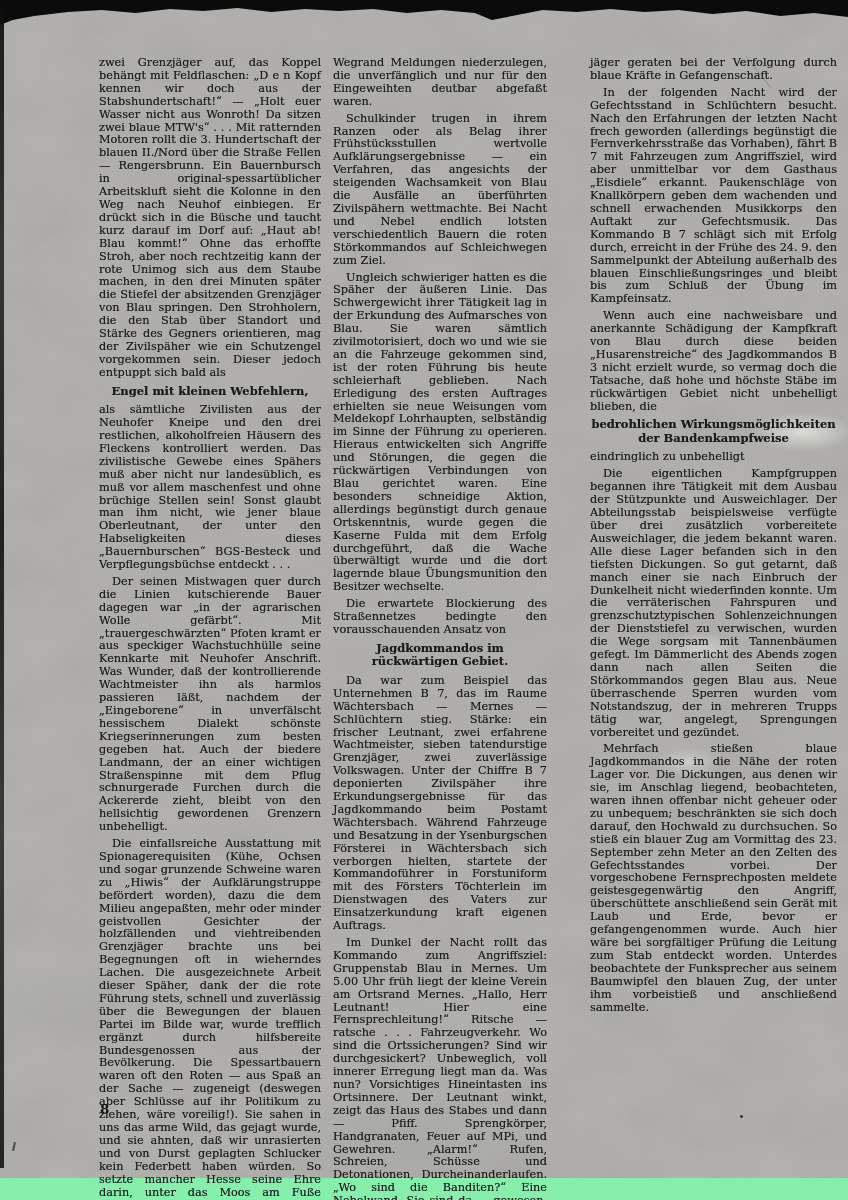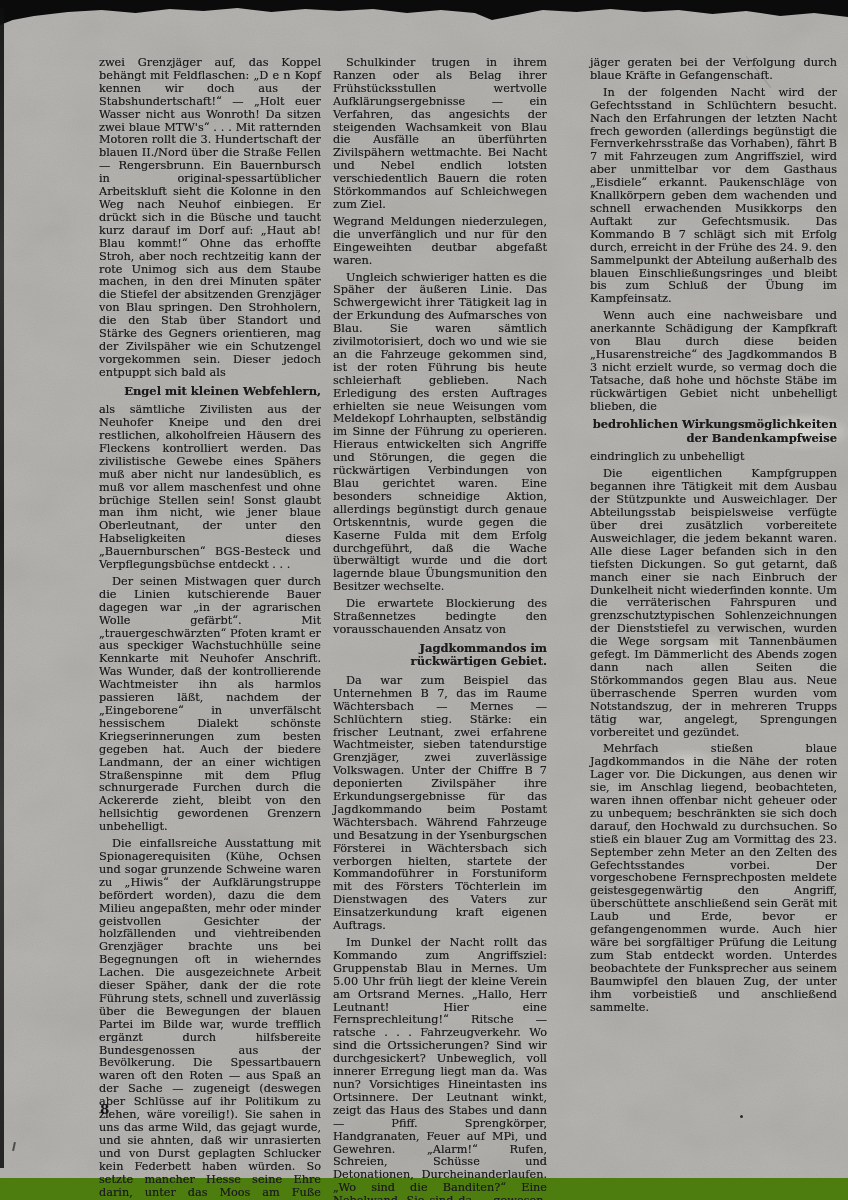--- a/index.html
+++ b/index.html
@@ -1,19 +1,19 @@
 <!DOCTYPE html>
 <html lang="de"><head>
 <meta charset="utf-8">
 <style>
   html,body{margin:0;padding:0;background:#ffffff;}
   .page{
     position:relative;
     width:848px;height:1200px;
-    background:#4d7c0f;
+    background:#86efac;
     overflow:hidden;
     font-family:"DejaVu Serif", serif;
   }
   .paper{
     position:absolute;left:0;top:0;width:848px;height:1178px;
     background:
       radial-gradient(70px 28px at 802px 432px, rgba(238,238,232,0.85), rgba(238,238,232,0) 70%),
       radial-gradient(55px 22px at 700px 648px, rgba(234,234,228,0.65), rgba(234,234,228,0) 70%),
       radial-gradient(45px 20px at 688px 762px, rgba(234,234,228,0.55), rgba(234,234,228,0) 70%),
       radial-gradient(120px 60px at 60px 1000px, rgba(170,170,165,0.25), rgba(170,170,165,0) 70%),
@@ -43,21 +43,21 @@
     font-size:11.3px;line-height:12.9px;
     text-align:justify;color:#1b1b1e;
     text-shadow:0 0 0.5px rgba(25,25,28,0.55);
   }
   .col1{left:99px;width:222px;}
   .col2{left:333px;width:214px;}
   .col3{left:590px;width:247px;}
   p.para{margin:0 0 4px 0;}
   p.para.indent{text-indent:13px;}
   h3.col-heading{
-    font-size:11.5px;font-weight:bold;text-align:right;
+    font-size:11.5px;font-weight:bold;text-align:center;
     margin:5px 0 6px 0;line-height:13.5px;
   }
   .page-number{
     position:absolute;left:100px;top:1101px;z-index:2;
     font-size:13.5px;font-weight:bold;color:#161618;
   }
   .ink-dot{
     position:absolute;left:740px;top:1115px;width:3px;height:3px;z-index:2;
     background:#2a2a2a;border-radius:50%;
   }
@@ -96,22 +96,22 @@
   <div class="scratch"></div>
 
   <div class="col col1">
       <p class="para">zwei Grenzjäger auf, das Koppel behängt mit Feldflaschen: „D e n Kopf kennen wir doch aus der Stabshundertschaft!“ — „Holt euer Wasser nicht aus Wonroth! Da sitzen zwei blaue MTW's“ . . . Mit ratternden Motoren rollt die 3. Hundertschaft der blauen II./Nord über die Straße Fellen — Rengersbrunn. Ein Bauernbursch in original-spessartüblicher Arbeitskluft sieht die Kolonne in den Weg nach Neuhof einbiegen. Er drückt sich in die Büsche und taucht kurz darauf im Dorf auf: „Haut ab! Blau kommt!“ Ohne das erhoffte Stroh, aber noch rechtzeitig kann der rote Unimog sich aus dem Staube machen, in den drei Minuten später die Stiefel der absitzenden Grenzjäger von Blau springen. Den Strohholern, die den Stab über Standort und Stärke des Gegners orientieren, mag der Zivilspäher wie ein Schutzengel vorgekommen sein. Dieser jedoch entpuppt sich bald als</p>
       <h3 class="col-heading">Engel mit kleinen Webfehlern,</h3>
       <p class="para">als sämtliche Zivilisten aus der Neuhofer Kneipe und den drei restlichen, alkoholfreien Häusern des Fleckens kontrolliert werden. Das zivilistische Gewebe eines Spähers muß aber nicht nur landesüblich, es muß vor allem maschenfest und ohne brüchige Stellen sein! Sonst glaubt man ihm nicht, wie jener blaue Oberleutnant, der unter den Habseligkeiten dieses „Bauernburschen“ BGS-Besteck und Verpflegungsbüchse entdeckt . . .</p>
       <p class="para indent">Der seinen Mistwagen quer durch die Linien kutschierende Bauer dagegen war „in der agrarischen Wolle gefärbt“. Mit „trauergeschwärzten“ Pfoten kramt er aus speckiger Wachstuchhülle seine Kennkarte mit Neuhofer Anschrift. Was Wunder, daß der kontrollierende Wachtmeister ihn als harmlos passieren läßt, nachdem der „Eingeborene“ in unverfälscht hessischem Dialekt schönste Kriegserinnerungen zum besten gegeben hat. Auch der biedere Landmann, der an einer wichtigen Straßenspinne mit dem Pflug schnurgerade Furchen durch die Ackererde zieht, bleibt von den hellsichtig gewordenen Grenzern unbehelligt.</p>
       <p class="para indent">Die einfallsreiche Ausstattung mit Spionagerequisiten (Kühe, Ochsen und sogar grunzende Schweine waren zu „Hiwis“ der Aufklärungstruppe befördert worden), dazu die dem Milieu angepaßten, mehr oder minder geistvollen Gesichter der holzfällenden und viehtreibenden Grenzjäger brachte uns bei Begegnungen oft in wieherndes Lachen. Die ausgezeichnete Arbeit dieser Späher, dank der die rote Führung stets, schnell und zuverlässig über die Bewegungen der blauen Partei im Bilde war, wurde trefflich ergänzt durch hilfsbereite Bundesgenossen aus der Bevölkerung. Die Spessartbauern waren oft den Roten — aus Spaß an der Sache — zugeneigt (deswegen aber Schlüsse auf ihr Politikum zu ziehen, wäre voreilig!). Sie sahen in uns das arme Wild, das gejagt wurde, und sie ahnten, daß wir unrasierten und von Durst geplagten Schlucker kein Federbett haben würden. So setzte mancher Hesse seine Ehre darin, unter das Moos am Fuße irgendeines markanten Baumes oder unter einen Stein am</p>
     </div>
   <div class="col col2">
+      <p class="para">Wegrand Meldungen niederzulegen, die unverfänglich und nur für den Eingeweihten deutbar abgefaßt waren.</p>
       <p class="para indent">Schulkinder trugen in ihrem Ranzen oder als Belag ihrer Frühstücksstullen wertvolle Aufklärungsergebnisse — ein Verfahren, das angesichts der steigenden Wachsamkeit von Blau die Ausfälle an überführten Zivilspähern wettmachte. Bei Nacht und Nebel endlich lotsten verschiedentlich Bauern die roten Störkommandos auf Schleichwegen zum Ziel.</p>
-      <p class="para">Wegrand Meldungen niederzulegen, die unverfänglich und nur für den Eingeweihten deutbar abgefaßt waren.</p>
       <p class="para indent">Ungleich schwieriger hatten es die Späher der äußeren Linie. Das Schwergewicht ihrer Tätigkeit lag in der Erkundung des Aufmarsches von Blau. Sie waren sämtlich zivilmotorisiert, doch wo und wie sie an die Fahrzeuge gekommen sind, ist der roten Führung bis heute schleierhaft geblieben. Nach Erledigung des ersten Auftrages erhielten sie neue Weisungen vom Meldekopf Lohrhaupten, selbständig im Sinne der Führung zu operieren. Hieraus entwickelten sich Angriffe und Störungen, die gegen die rückwärtigen Verbindungen von Blau gerichtet waren. Eine besonders schneidige Aktion, allerdings begünstigt durch genaue Ortskenntnis, wurde gegen die Kaserne Fulda mit dem Erfolg durchgeführt, daß die Wache überwältigt wurde und die dort lagernde blaue Übungsmunition den Besitzer wechselte.</p>
       <p class="para indent">Die erwartete Blockierung des Straßennetzes bedingte den vorausschauenden Ansatz von</p>
       <h3 class="col-heading">Jagdkommandos im rückwärtigen Gebiet.</h3>
       <p class="para indent">Da war zum Beispiel das Unternehmen B 7, das im Raume Wächtersbach — Mernes — Schlüchtern stieg. Stärke: ein frischer Leutnant, zwei erfahrene Wachtmeister, sieben tatendurstige Grenzjäger, zwei zuverlässige Volkswagen. Unter der Chiffre B 7 deponierten Zivilspäher ihre Erkundungsergebnisse für das Jagdkommando beim Postamt Wächtersbach. Während Fahrzeuge und Besatzung in der Ysenburgschen Försterei in Wächtersbach sich verborgen hielten, startete der Kommandoführer in Forstuniform mit des Försters Töchterlein im Dienstwagen des Vaters zur Einsatzerkundung kraft eigenen Auftrags.</p>
       <p class="para indent">Im Dunkel der Nacht rollt das Kommando zum Angriffsziel: Gruppenstab Blau in Mernes. Um 5.00 Uhr früh liegt der kleine Verein am Ortsrand Mernes. „Hallo, Herr Leutnant! Hier eine Fernsprechleitung!“ Ritsche — ratsche . . . Fahrzeugverkehr. Wo sind die Ortssicherungen? Sind wir durchgesickert? Unbeweglich, voll innerer Erregung liegt man da. Was nun? Vorsichtiges Hineintasten ins Ortsinnere. Der Leutnant winkt, zeigt das Haus des Stabes und dann — Pfiff. Sprengkörper, Handgranaten, Feuer auf MPi, und Gewehren. „Alarm!“ Rufen, Schreien, Schüsse und Detonationen, Durcheinanderlaufen. „Wo sind die Banditen?“ Eine Nebelwand. Sie sind da — gewesen. Die Abschleichenden haben den Eindruck, daß die Posten des Fahrzeugplatzes und Teile der Ortsbesatzung sich ein privates Gefecht liefern. Vier der munteren Angriffs-</p>
     </div>
   <div class="col col3">
       <p class="para">jäger geraten bei der Verfolgung durch blaue Kräfte in Gefangenschaft.</p>
       <p class="para indent">In der folgenden Nacht wird der Gefechtsstand in Schlüchtern besucht. Nach den Erfahrungen der letzten Nacht frech geworden (allerdings begünstigt die Fernverkehrsstraße das Vorhaben), fährt B 7 mit Fahrzeugen zum Angriffsziel, wird aber unmittelbar vor dem Gasthaus „Eisdiele“ erkannt. Paukenschläge von Knallkörpern geben dem wachenden und schnell erwachenden Musikkorps den Auftakt zur Gefechtsmusik. Das Kommando B 7 schlägt sich mit Erfolg durch, erreicht in der Frühe des 24. 9. den Sammelpunkt der Abteilung außerhalb des blauen Einschließungsringes und bleibt bis zum Schluß der Übung im Kampfeinsatz.</p>
       <p class="para indent">Wenn auch eine nachweisbare und anerkannte Schädigung der Kampfkraft von Blau durch diese beiden „Husarenstreiche“ des Jagdkommandos B 3 nicht erzielt wurde, so vermag doch die Tatsache, daß hohe und höchste Stäbe im rückwärtigen Gebiet nicht unbehelligt blieben, die</p>

